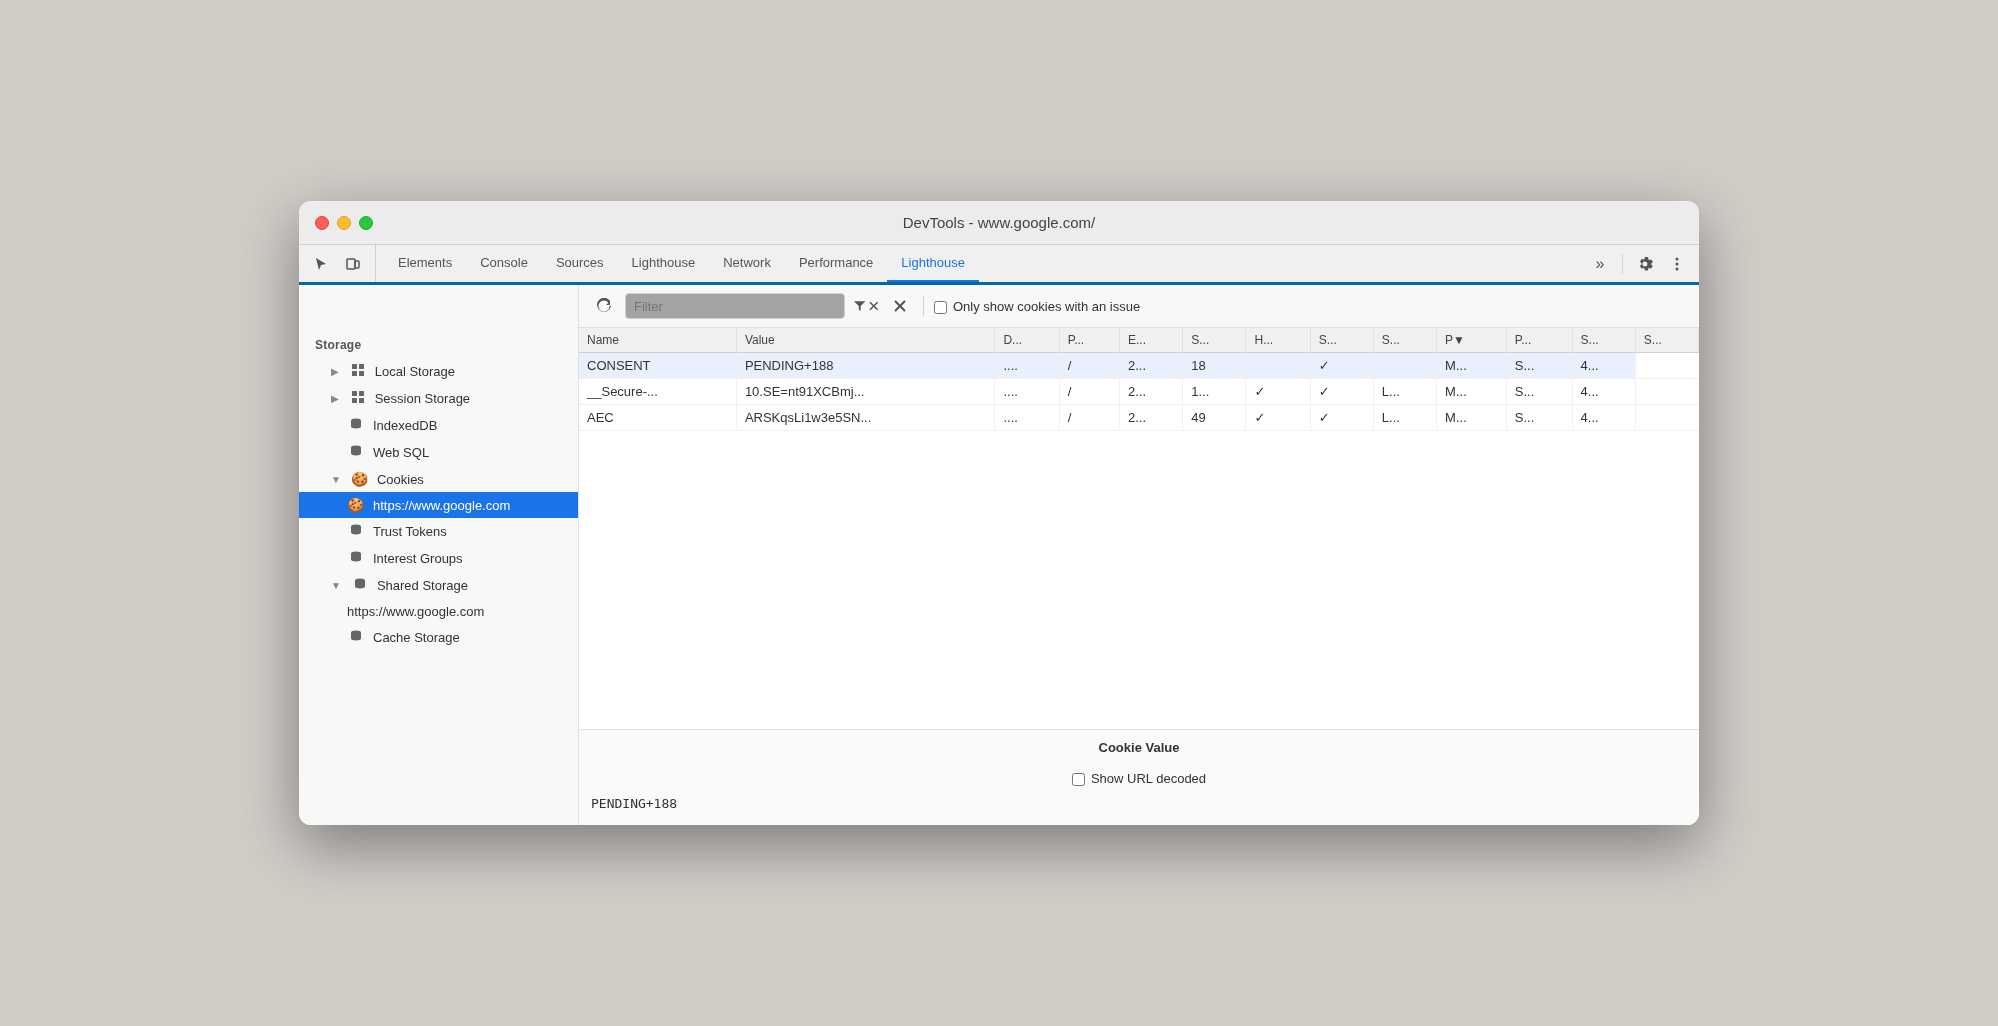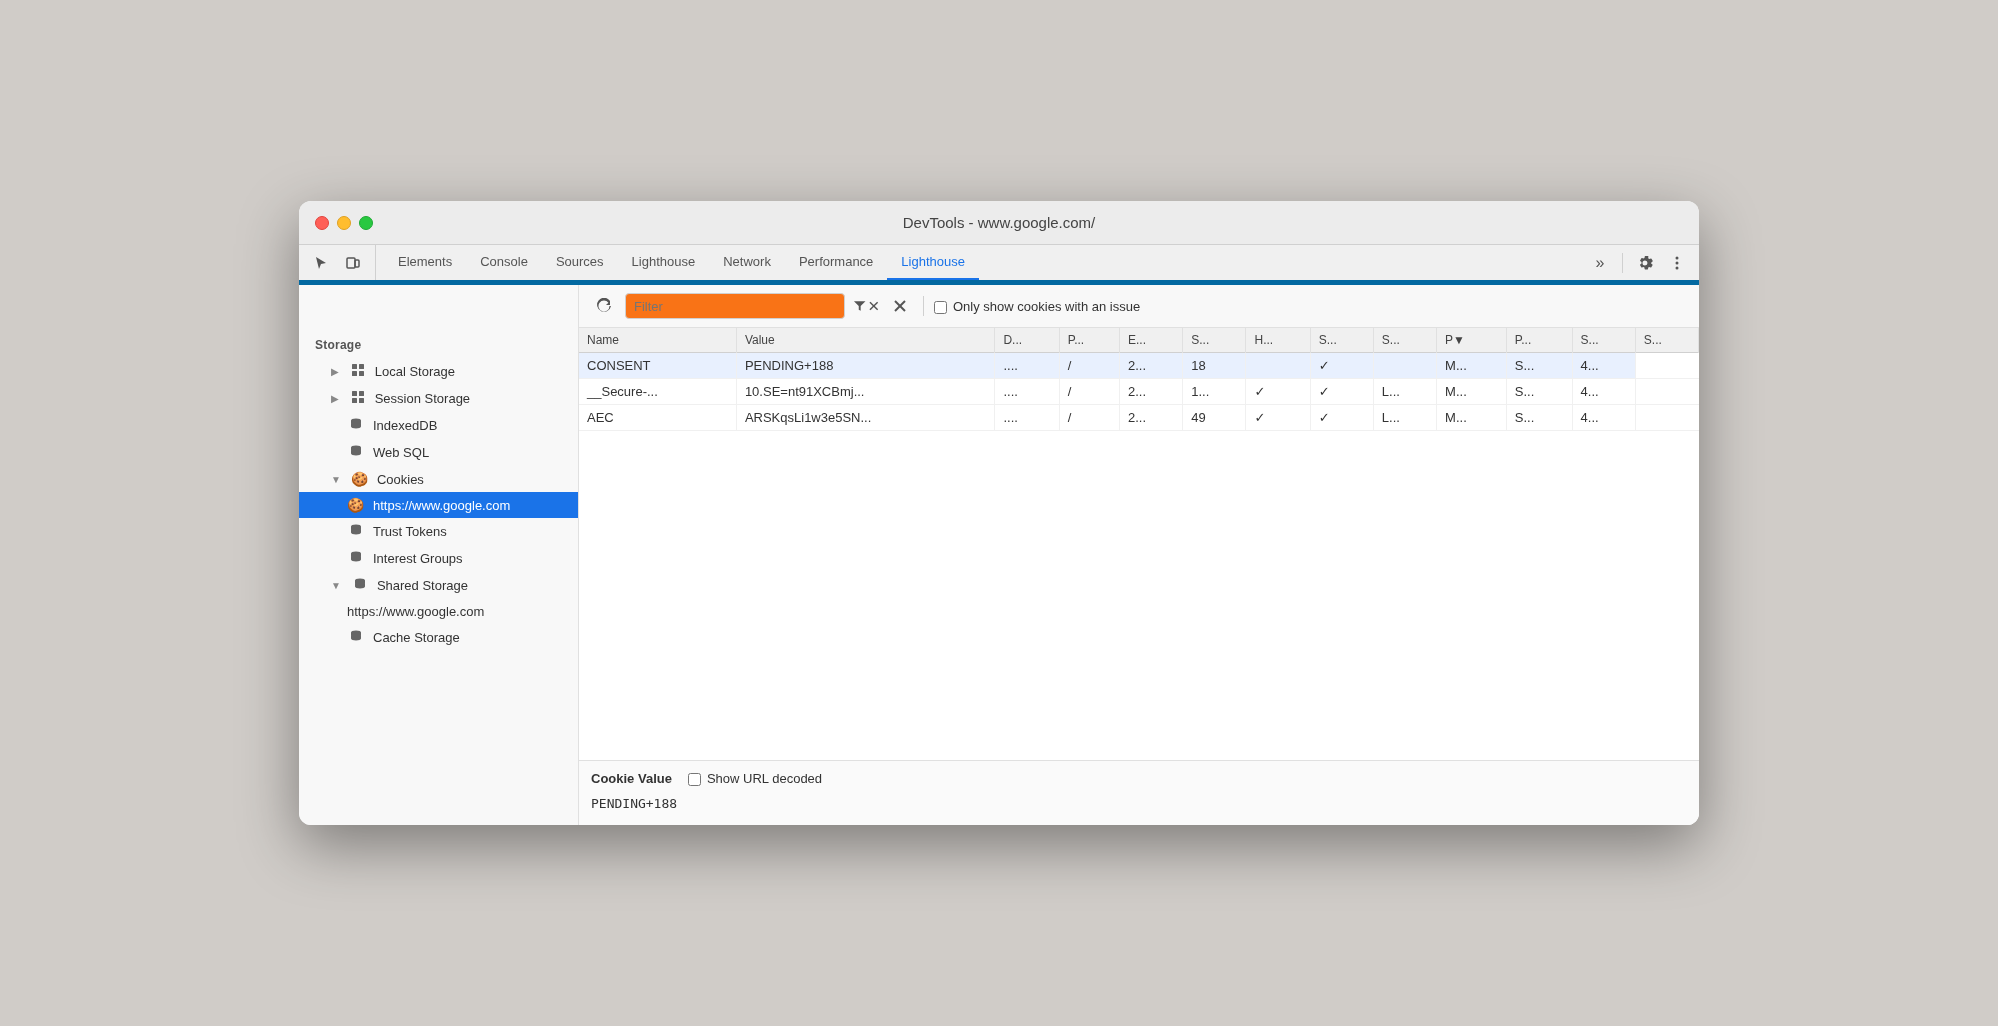--- a/index.html
+++ b/index.html
@@ -45,21 +45,21 @@
       position: absolute;
       left: 50%;
       transform: translateX(-50%);
       font-size: 15px;
       color: #444;
       font-weight: 500;
     }
     
     .tabbar {
       background: #f0f0f0;
-      border-bottom: 5px solid #0369a1;
+      border-bottom: 3px solid #0369a1;
       display: flex;
       align-items: stretch;
       height: 40px;
       padding: 0 8px;
     }
     .tabbar-left {
       display: flex;
       align-items: center;
       gap: 4px;
       margin-right: 8px;
@@ -193,21 +193,21 @@
       font-size: 15px;
       border-radius: 4px;
     }
     .filter-input {
       height: 26px;
       border: 1px solid #d0d0d0;
       border-radius: 4px;
       padding: 0 8px;
       font-size: 13px;
       width: 220px;
-      background: #f97316;
+      background: #a3a3a3;
       color: #333;
       outline: none;
     }
     .toolbar-sep {
       width: 1px;
       height: 20px;
       background: #d0d0d0;
       margin: 0 2px;
     }
     .checkbox-label {
@@ -259,20 +259,21 @@
     .cookie-value-section {
       border-top: 1px solid #e0e0e0;
       padding: 10px 12px;
       background: #fafafa;
     }
     .cookie-value-header {
       display: flex;
       align-items: center;
       gap: 16px;
       margin-bottom: 6px;
+      flex-direction: column;
     }
     .cookie-value-label {
       font-size: 13px;
       font-weight: 600;
       color: #333;
     }
     .cookie-value-text {
       font-size: 13px;
       color: #333;
       font-family: 'Menlo', 'Monaco', monospace;

